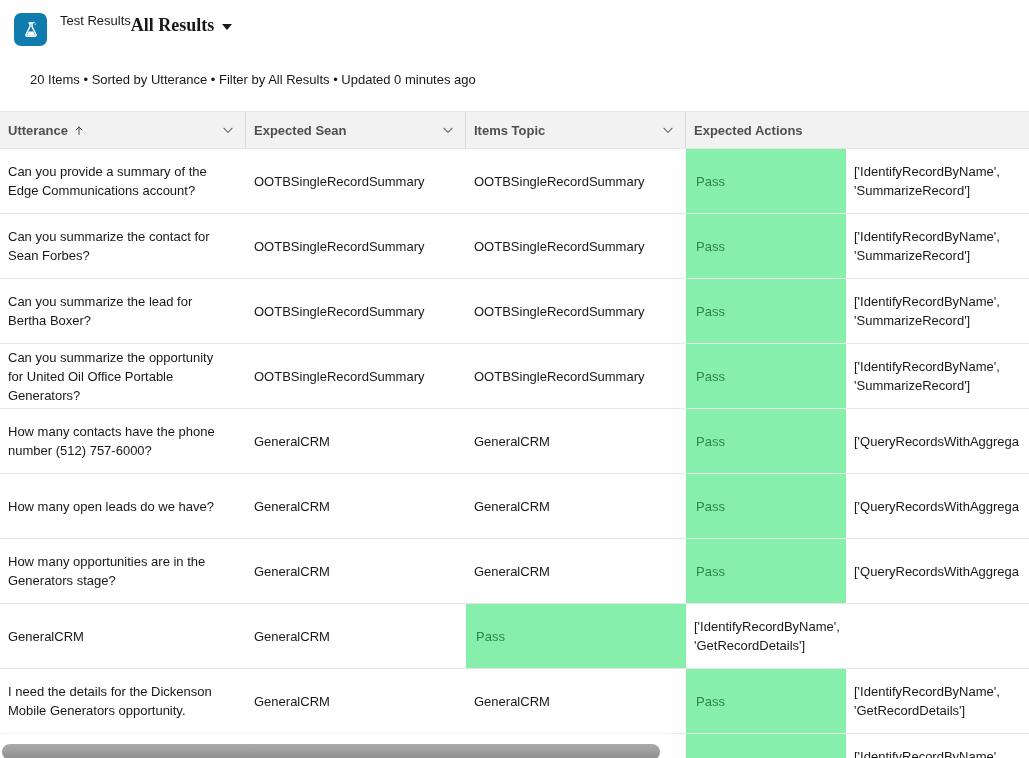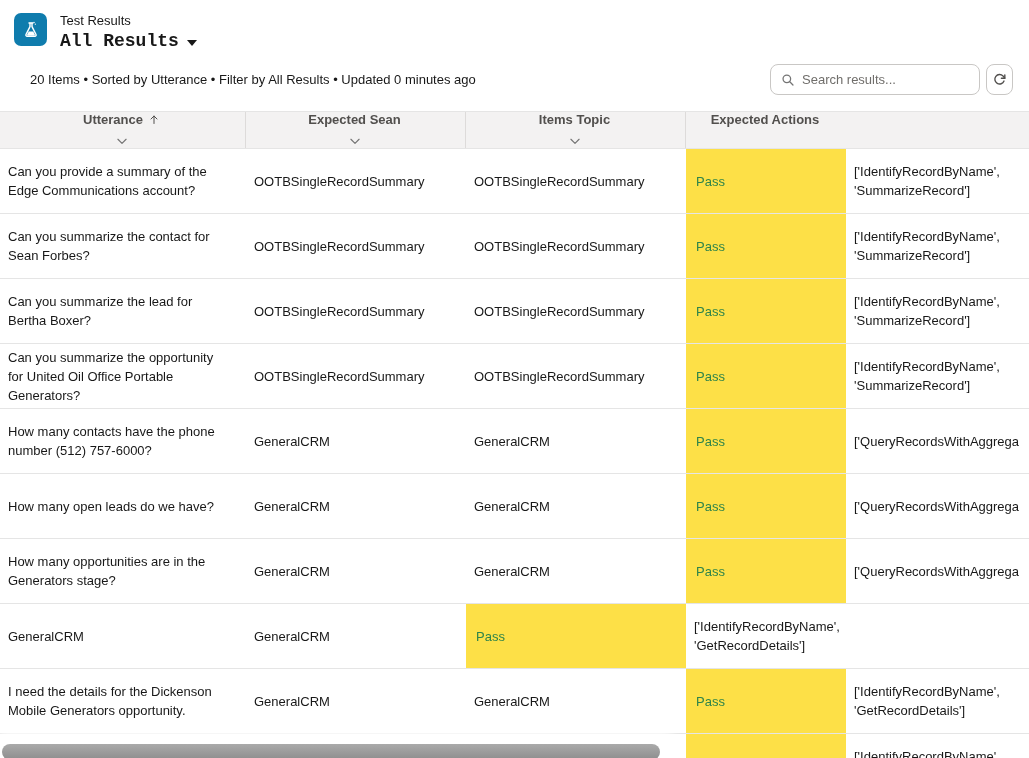--- a/index.html
+++ b/index.html
@@ -3,50 +3,50 @@
 <meta charset="utf-8">
 <style>
   * { margin:0; padding:0; box-sizing:border-box; }
   html,body { width:1029px; height:758px; overflow:hidden; background:#fff; }
   body { font-family:"Liberation Sans", sans-serif; color:#181818; font-size:13px; }
   .app { position:relative; width:1029px; height:758px; background:#fff; overflow:hidden; }
 
   
   .page-header { height:62px; display:flex; align-items:flex-start; padding:13px 16px 0 14px; }
   .entity-icon { width:33px; height:33px; border-radius:7px; background:#0f7cad; display:flex; align-items:center; justify-content:center; flex:0 0 auto; }
-  .titles { margin-left:13px; display:flex; flex-direction:column; }
+  .titles { margin-left:13px; display:flex; flex-direction:row; }
   .entity-label { font-size:13px; color:#181818; line-height:16px; }
-  .view-selector { display:flex; align-items:center; gap:8px; background:none; border:none; cursor:pointer; padding:0; margin-top:2px; font-family:Liberation Mono, monospace; }
+  .view-selector { display:flex; align-items:center; gap:8px; background:none; border:none; cursor:pointer; padding:0; margin-top:2px; font-family:Liberation Serif, serif; }
   .view-name { font-size:18px; font-weight:700; color:#181818; line-height:21px; }
   .caret-down { width:0; height:0; border-left:5.5px solid transparent; border-right:5.5px solid transparent; border-top:6.5px solid #181818; margin-top:2px; }
 
   
   .toolbar { height:49px; display:flex; align-items:flex-start; justify-content:space-between; padding:2px 16px 0 14px;margin-left:16px; }
   .list-meta { line-height:31px; color:#181818; }
   .toolbar-right { display:flex; align-items:flex-start; gap:6px; }
   .search-box { width:210px; height:31px; border:1px solid #c9c7c5; border-radius:8px; display:flex; align-items:center; padding:0 10px; gap:7px; background:#fff; }
   .search-box input { border:none; outline:none; flex:1; font-size:13px; font-family:inherit; color:#181818; background:transparent; }
   .search-box input::placeholder { color:#706e6b; }
   .icon-btn { width:27px; height:31px; border:1px solid #c9c7c5; border-radius:8px; background:#fff; display:flex; align-items:center; justify-content:center; cursor:pointer; }
 
   
   .table-wrap { position:absolute; top:111px; left:0; width:1090px; }
   .grid-row { display:grid; grid-template-columns:246px 220px 220px 160px 244px; }
   .thead { background:#f3f2f2; border-top:1px solid #e5e5e5; border-bottom:1px solid #e5e5e5; height:38px; }
-  .th { display:flex; align-items:center; justify-content:space-between; padding:0 10px 0 8px; border-right:1px solid #dddbda; font-weight:700; color:#514f4d; cursor:pointer;flex-direction:column; }
+  .th { display:flex; align-items:center; justify-content:space-between; padding:0 10px 0 8px; border-right:1px solid #dddbda; font-weight:700; color:#514f4d; cursor:pointer; }
   .th:last-child { border-right:none; }
   .th .label-group { display:flex; align-items:center; gap:5px; overflow:hidden; white-space:nowrap; }
   .chevron-btn { background:none; border:none; padding:0; display:flex; align-items:center; cursor:pointer; }
 
   .tr { height:65px; border-bottom:1px solid #e5e5e5; background:#fff; }
   .td { display:flex; align-items:center; padding:0 12px 0 8px; overflow:hidden; }
   .td-utterance { padding-right:22px; }
   .cell-text { line-height:19px; white-space:pre-line; }
   .td-result { padding-left:10px; }
-  .td-result.pass { background:#fde047; }
+  .td-result.pass { background:#86efac; }
   .td-result.pass .cell-text { color:#2e844a; }
   .td-actions { padding-left:8px; }
 
   
   .hscroll-halo { position:absolute; left:0; top:740px; width:672px; height:20px; border-radius:10px;
                   background:rgba(255,255,255,0.55); box-shadow:0 -6px 10px 4px rgba(255,255,255,0.85); }
   .hscroll-thumb { position:absolute; left:2px; top:744px; width:658px; height:16px; border-radius:8px;
                    background:linear-gradient(180deg,#aaaaaa,#8d8d8d); box-shadow:0 0 0 2px rgba(255,255,255,0.8); cursor:grab; }
 </style>
 </head>
@@ -68,39 +68,20 @@
       <div class="entity-label">Test Results</div>
       <button class="view-selector">
         <span class="view-name">All Results</span>
         <span class="caret-down"></span>
       </button>
     </div>
   </div>
 
   <div class="toolbar">
     <div class="list-meta">20 Items • Sorted by Utterance • Filter by All Results • Updated 0 minutes ago</div>
-    <div class="toolbar-right">
-      <div class="search-box">
-        <span style="display:flex">
-          <svg width="14" height="14" viewBox="0 0 24 24" fill="none" stroke="#747474" stroke-width="2.2" stroke-linecap="round">
-            <circle cx="10" cy="10" r="6.5"></circle>
-              <line x1="15" y1="15" x2="20.5" y2="20.5"></line>
-          </svg>
-        </span>
-        <input type="text" placeholder="Search results..." style="">
-      </div>
-      <button class="icon-btn">
-        <span style="display:flex">
-          <svg width="15" height="15" viewBox="0 0 24 24" fill="none" stroke="#514f4d" stroke-width="2.2" stroke-linecap="round" stroke-linejoin="round">
-            <polyline points="20.5,4.5 20.5,10 15,10"></polyline>
-            <path d="M19.2 14.5a7.6 7.6 0 1 1-1.6-8.2l2.9 3.7"></path>
-          </svg>
-        </span>
-      </button>
-    </div>
   </div>
 
   <div class="table-wrap">
     <div class="grid-row thead">
       <div class="th">
         <span class="label-group">
           <span>Utterance</span>
           <span style="display:flex">
             <svg width="12" height="13" viewBox="0 0 24 24" fill="none" stroke="#514f4d" stroke-width="2" stroke-linecap="round" stroke-linejoin="round">
                 <path d="M12 20V5"></path>

